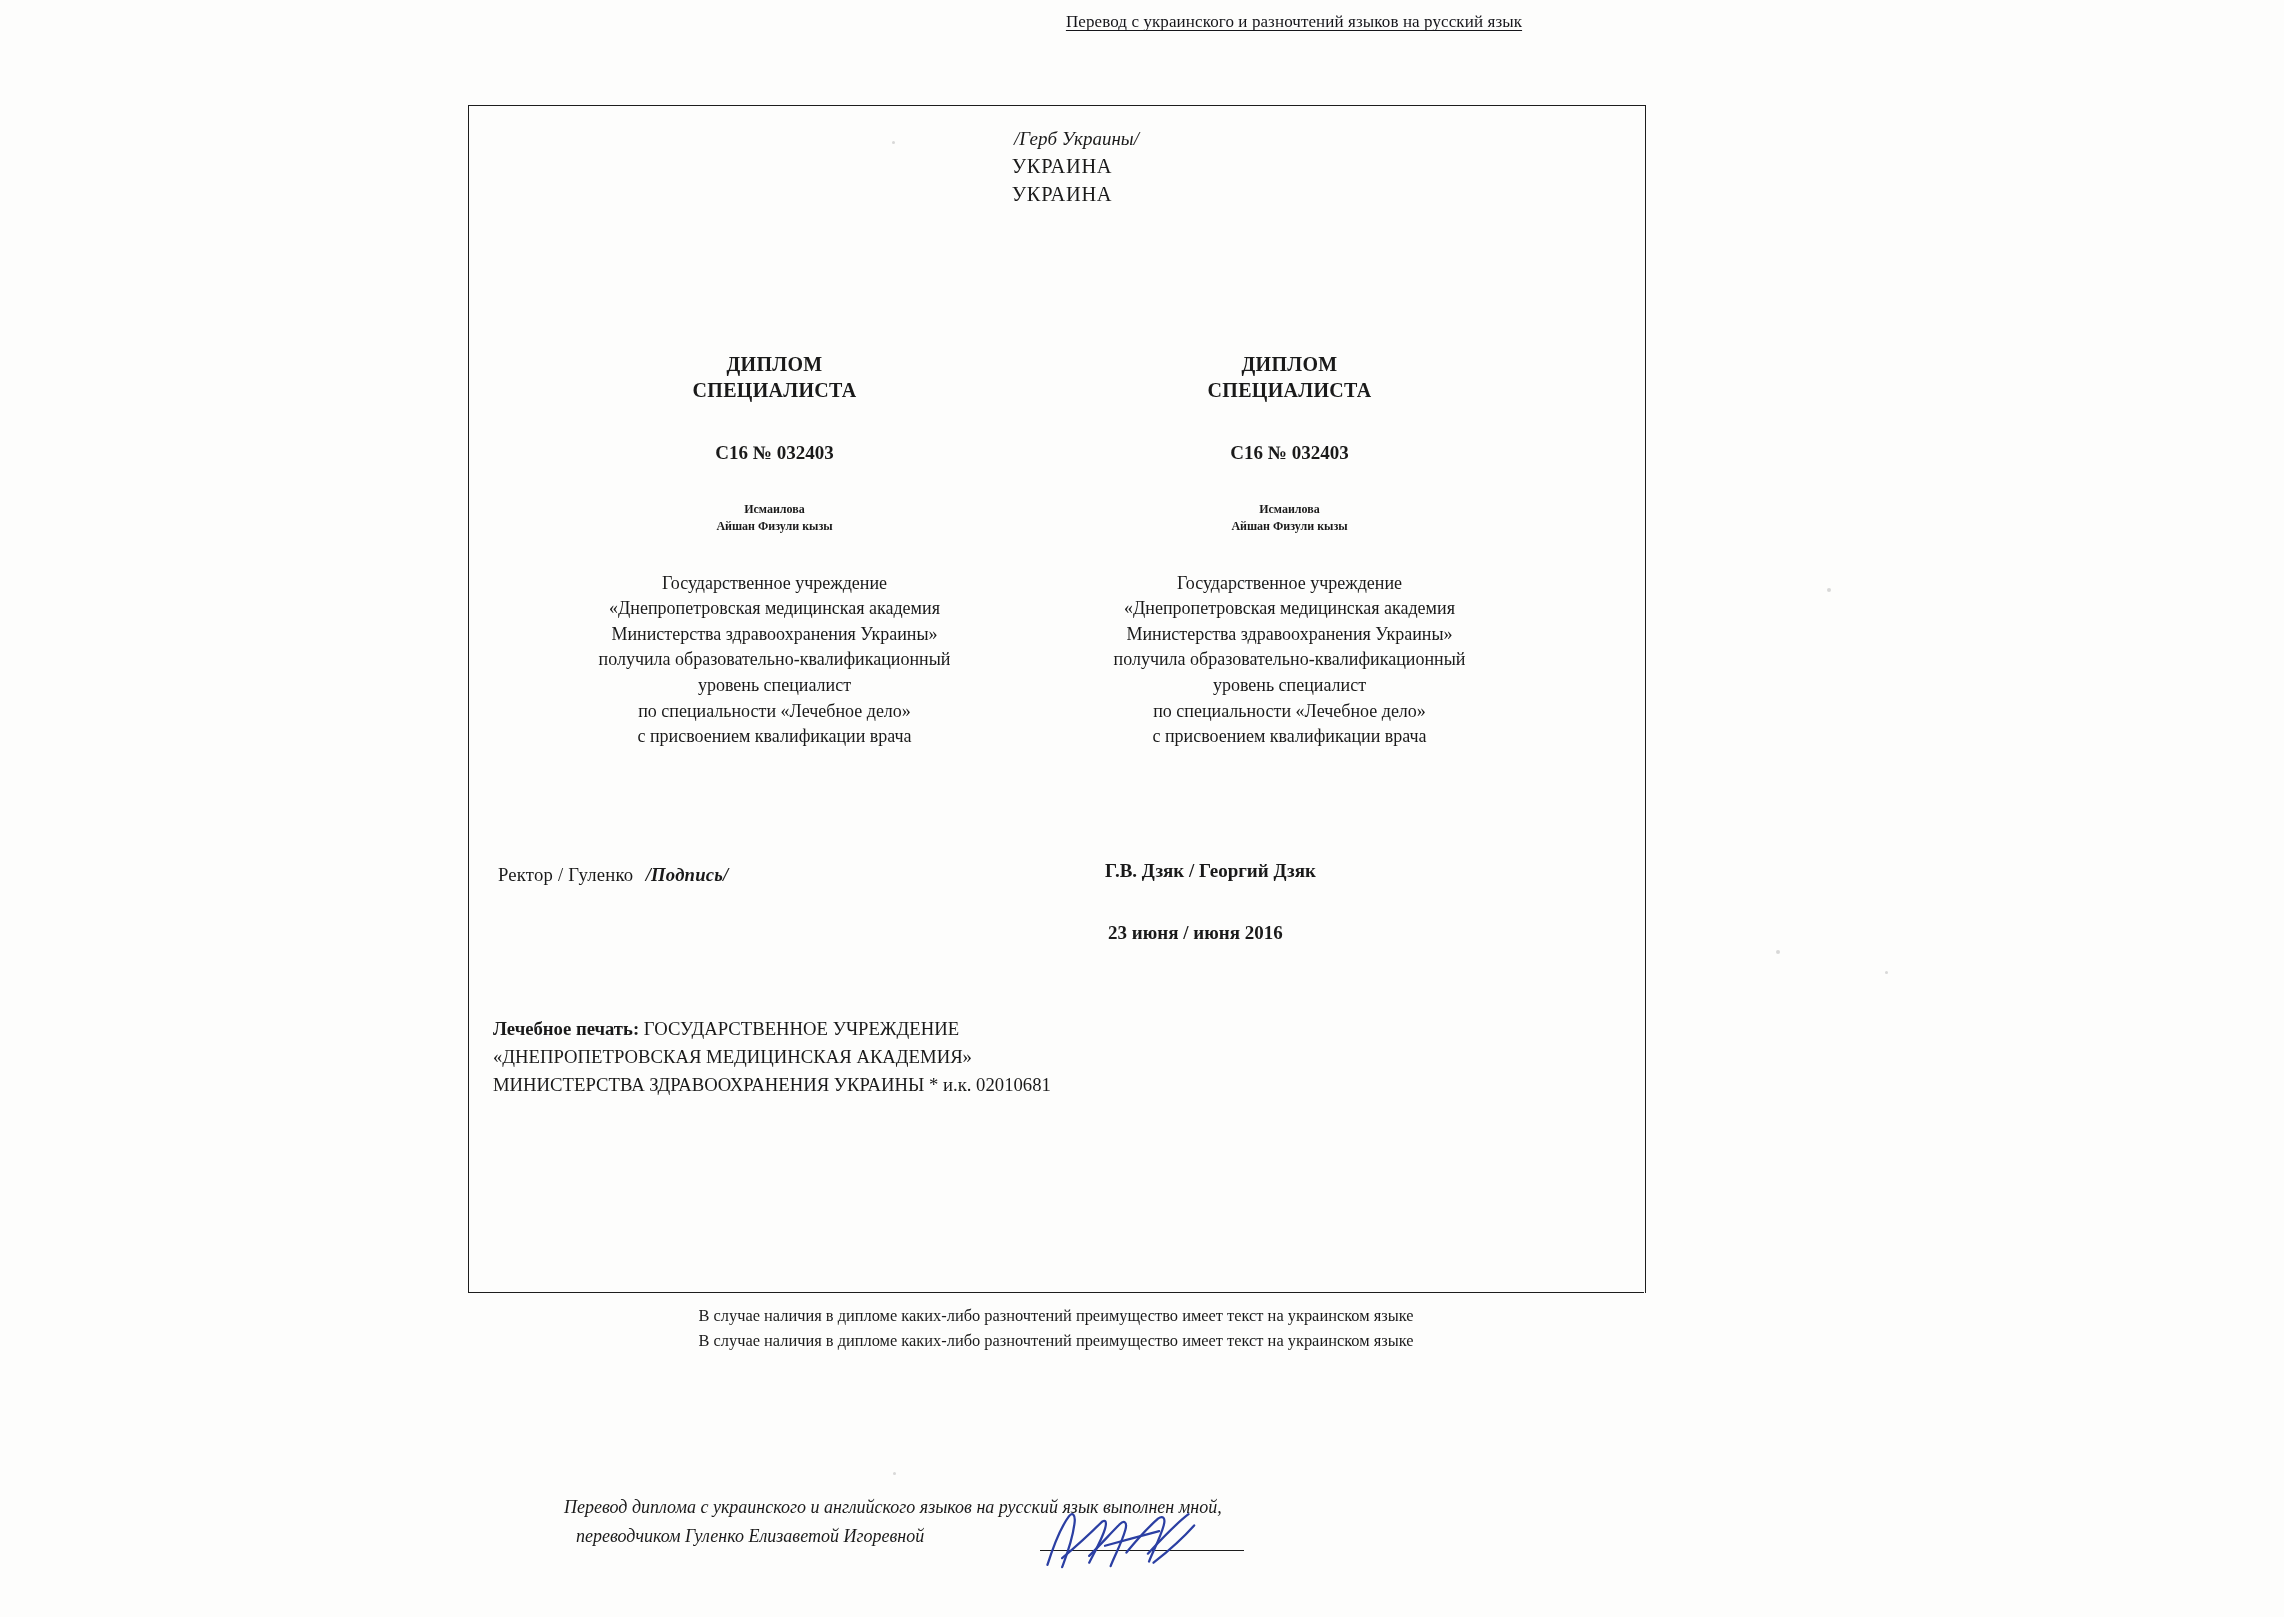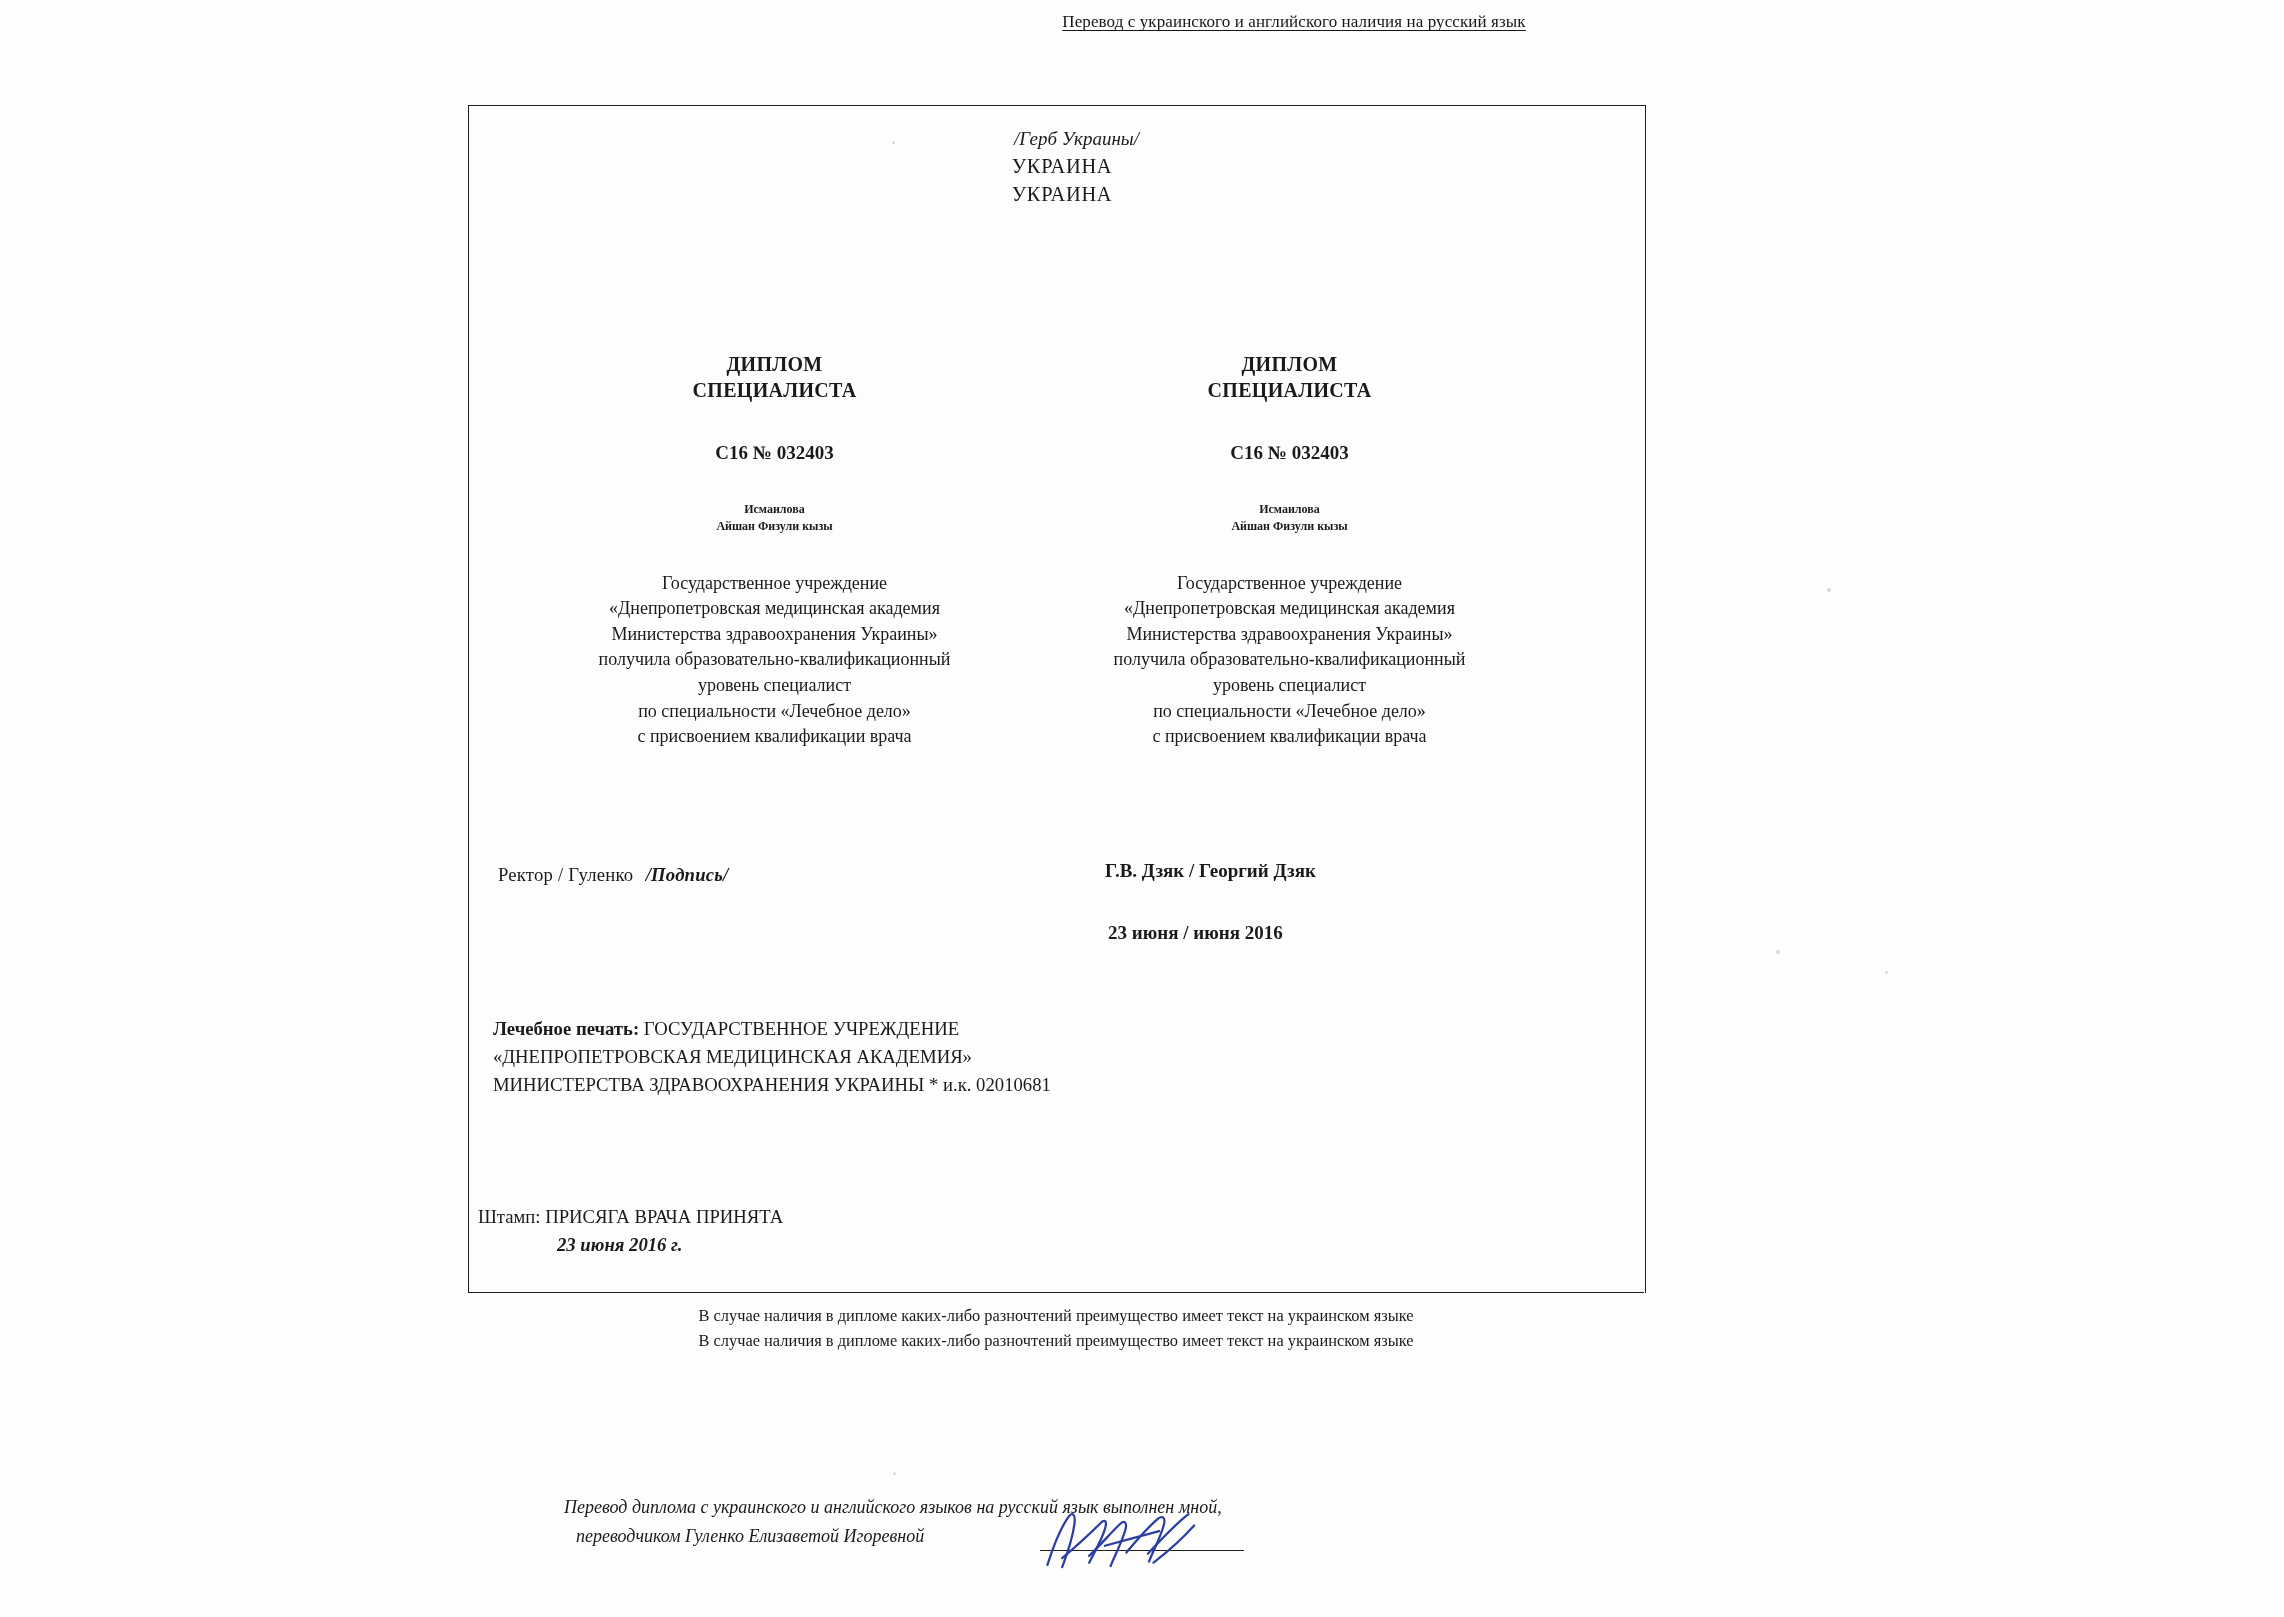--- a/index.html
+++ b/index.html
@@ -203,21 +203,21 @@
     width: 215px;
     height: 79px;
     pointer-events: none;
   }
 </style>
 </head>
 <body>
 
 <div class="page">
 
-  <div class="header-note">Перевод с украинского и английского наличия на русский язык</div>
+  <div class="header-note">Перевод с украинского и разночтений языков на русский язык</div>
 
   <div class="frame"></div>
   <div class="frame-bottom"></div>
 
   <div class="emblem-block">
     <div class="emb">/Герб Украины/</div>
     <div class="ua">УКРАИНА</div>
     <div class="ua">УКРАИНА</div>
   </div>
 
@@ -268,25 +268,20 @@
   </div>
 
   <div class="rector-right">Г.В. Дзяк / Георгий Дзяк</div>
   <div class="date-right">23 июня / июня 2016</div>
 
   <div class="seal-block">
     <b>Лечебное печать:</b>
     <span>ГОСУДАРСТВЕННОЕ УЧРЕЖДЕНИЕ «ДНЕПРОПЕТРОВСКАЯ МЕДИЦИНСКАЯ АКАДЕМИЯ» МИНИСТЕРСТВА ЗДРАВООХРАНЕНИЯ УКРАИНЫ * и.к. 02010681</span>
   </div>
 
-  <div class="stamp-block">
-    <span>Штамп:</span>
-    <span>ПРИСЯГА ВРАЧА ПРИНЯТА</span>
-    <span class="stamp-date">23 июня 2016 г.</span>
-  </div>
 
   <div class="footnotes">
     <div>В случае наличия в дипломе каких-либо разночтений преимущество имеет текст на украинском языке</div>
     <div>В случае наличия в дипломе каких-либо разночтений преимущество имеет текст на украинском языке</div>
   </div>
 
   <div class="translator">
     <div>Перевод диплома с украинского и английского языков на русский язык выполнен мной,</div>
     <div class="line2">переводчиком Гуленко Елизаветой Игоревной</div>
   </div>

